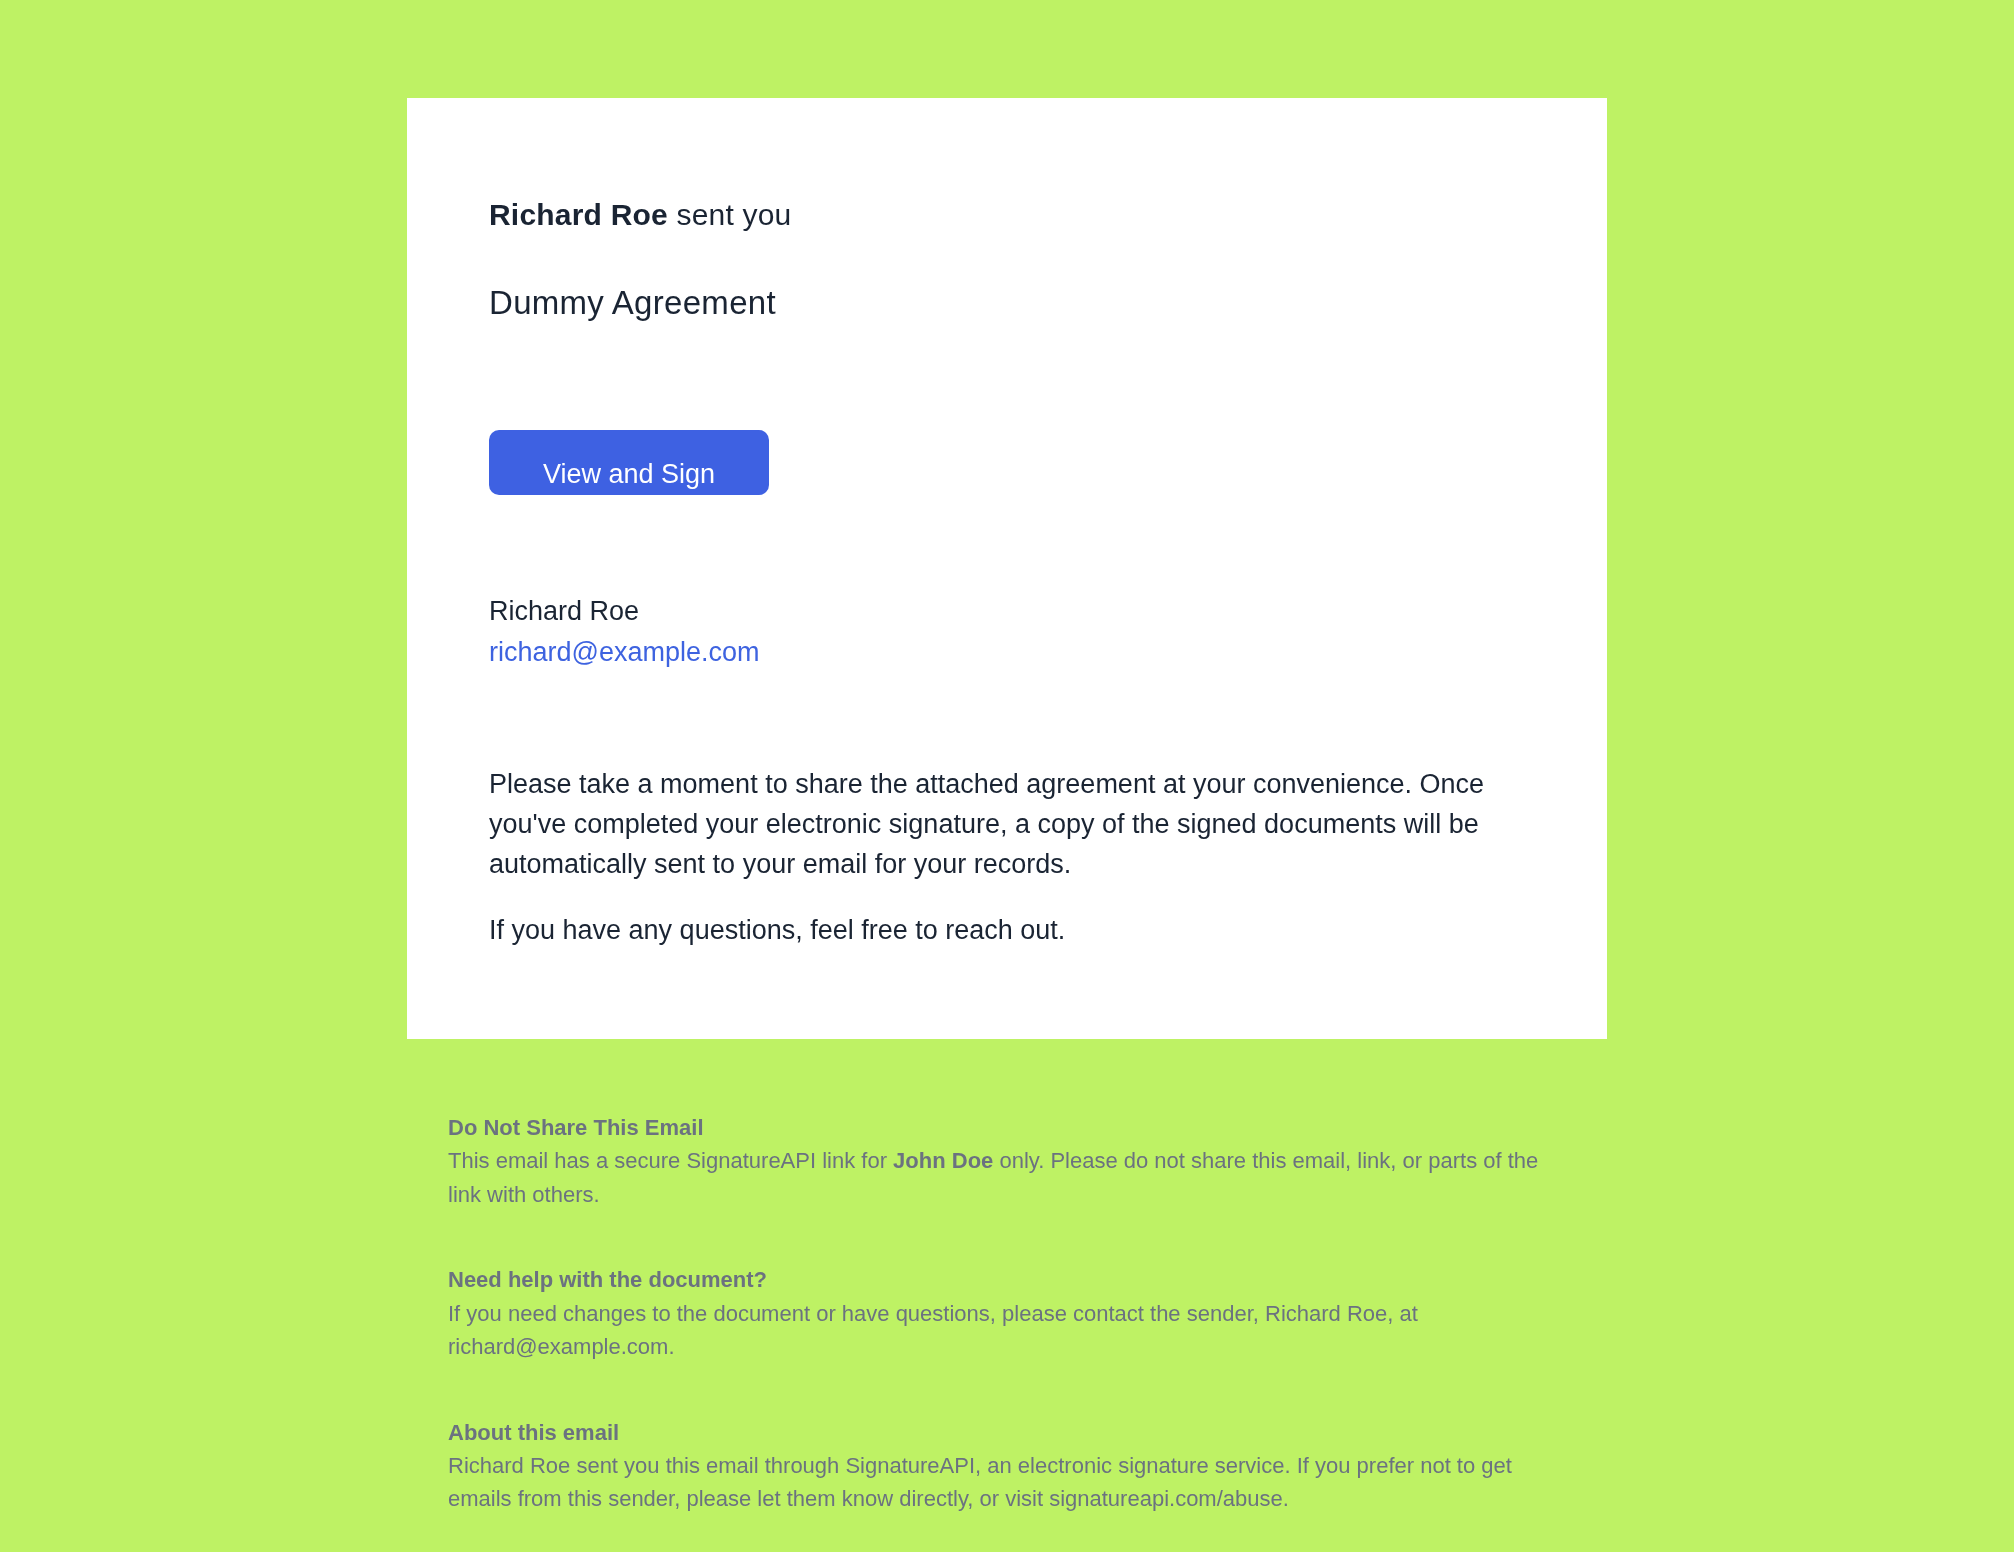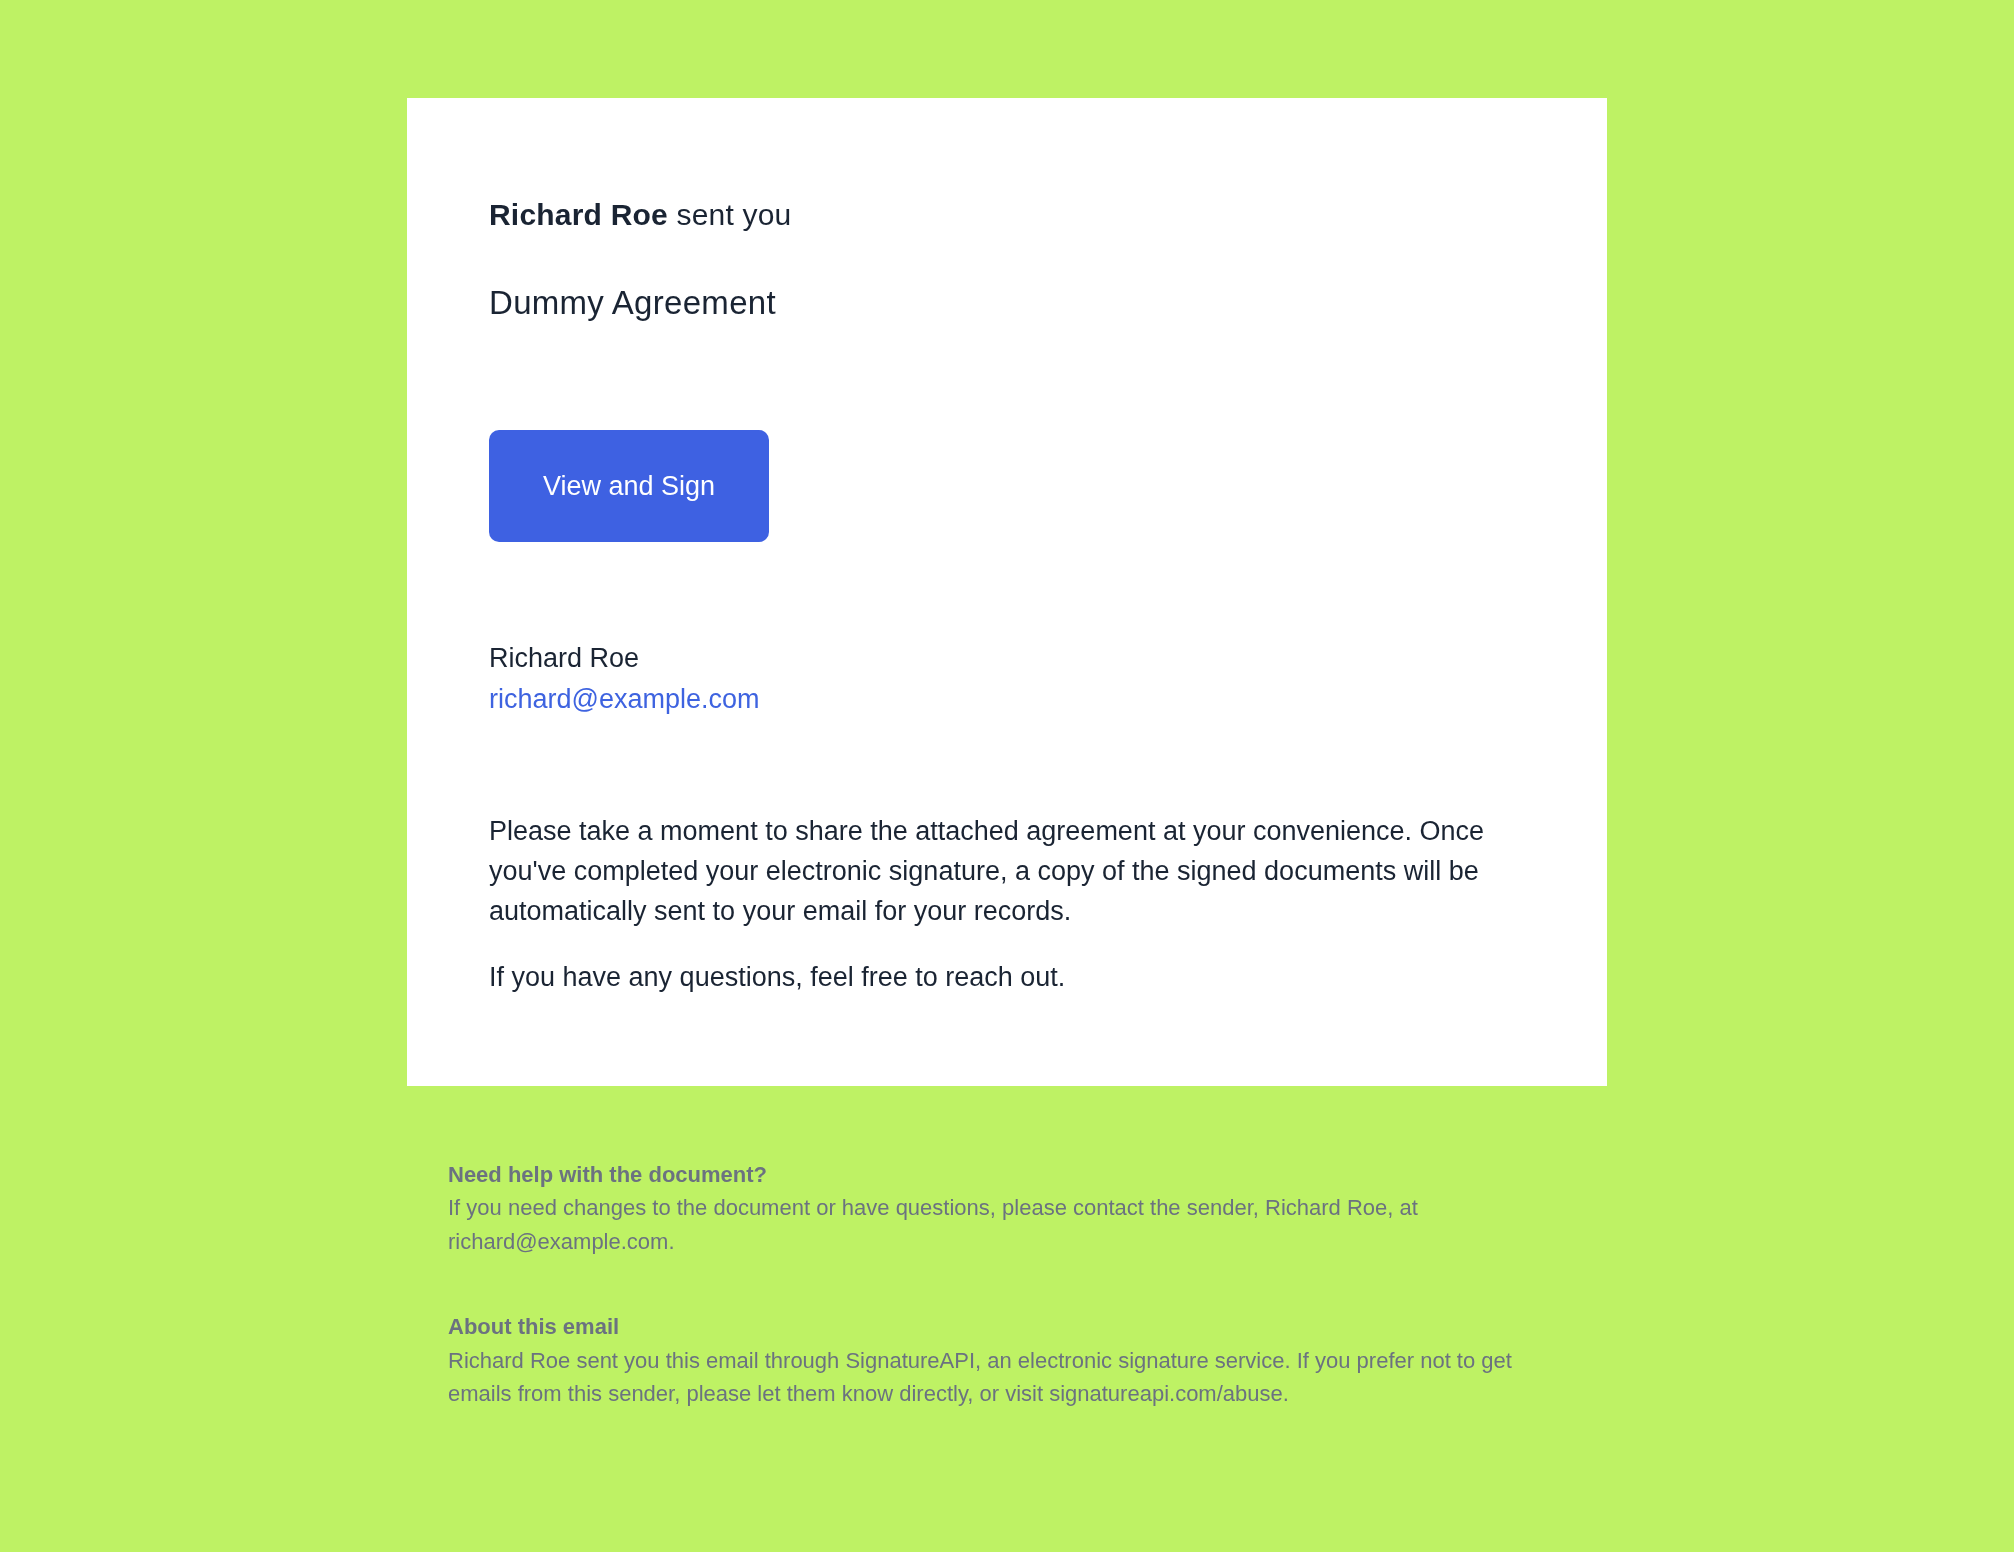--- a/index.html
+++ b/index.html
@@ -32,21 +32,21 @@
     letter-spacing: 0.3px;
   }
   .cta-button {
     display: inline-block;
     margin-top: 108px;
     background: #3e61e2;
     color: #ffffff;
     border: none;
     border-radius: 10px;
     padding: 0 54px;
-    height: 112px;
+    height: 65px;
     line-height: 89px;
     font-size: 27px;
     font-family: "Liberation Sans", "DejaVu Sans", sans-serif;
     cursor: pointer;
   }
   .from-block {
     margin-top: 96px;
     font-size: 27px;
     line-height: 1.52;
   }
@@ -98,20 +98,26 @@
 
     <div class="message">
       <p>Please take a moment to share the attached agreement at your convenience. Once you've completed your electronic signature, a copy of the signed documents will be automatically sent to your email for your records.</p>
       <p>If you have any questions, feel free to reach out.</p>
     </div>
 
   </div>
 
   <div class="footer">
 
+    <div class="footer-section">
+      <div class="footer-heading">Do Not Share This Email</div>
+      <div class="footer-text">
+        <span>This email has a secure SignatureAPI link for </span><span class="inline-bold">John Doe</span><span> only. Please do not share this email, link, or parts of the link with others.</span>
+      </div>
+    </div>
 
     <div class="footer-section">
       <div class="footer-heading">Need help with the document?</div>
       <div class="footer-text">If you need changes to the document or have questions, please contact the sender, Richard Roe, at richard@example.com.</div>
     </div>
 
     <div class="footer-section">
       <div class="footer-heading">About this email</div>
       <div class="footer-text">Richard Roe sent you this email through SignatureAPI, an electronic signature service. If you prefer not to get emails from this sender, please let them know directly, or visit signatureapi.com/abuse.</div>
     </div>

